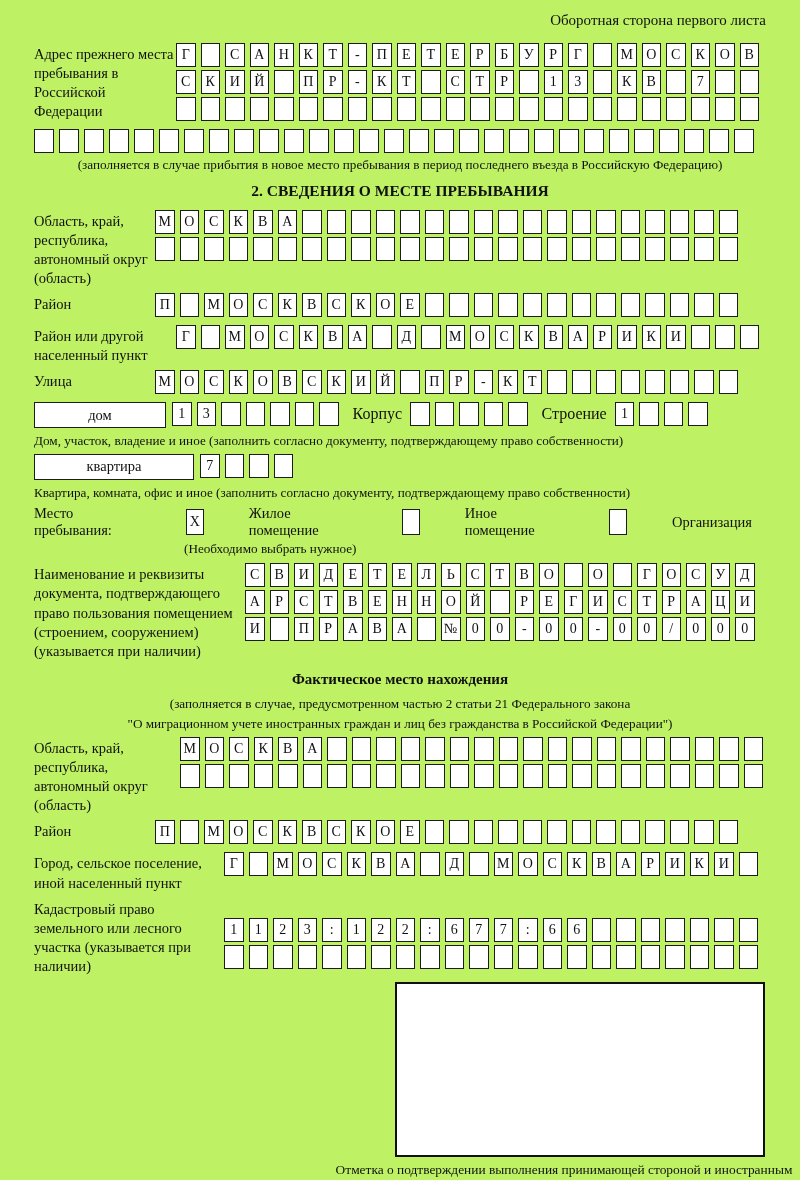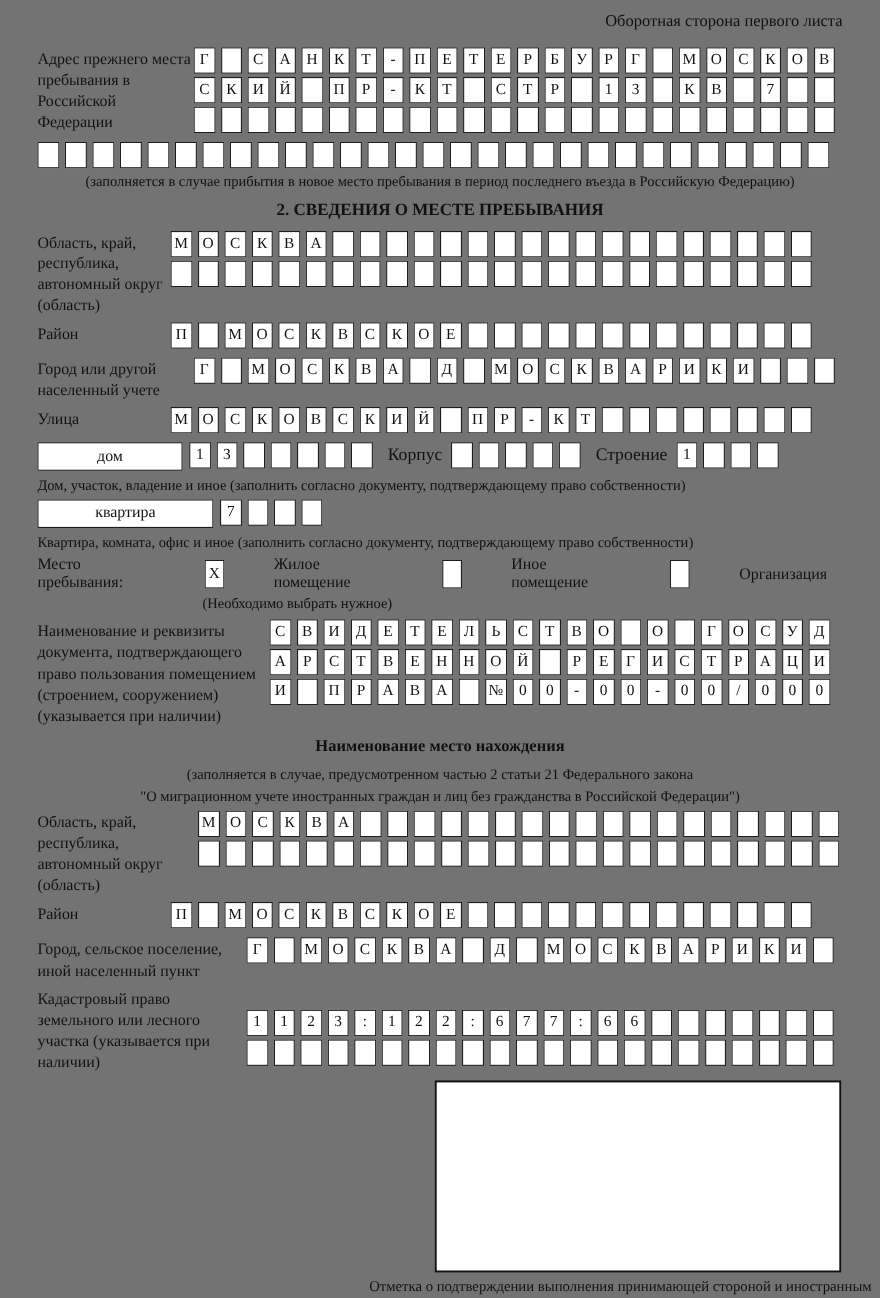--- a/index.html
+++ b/index.html
@@ -1,20 +1,20 @@
 <!DOCTYPE html>
 <html><head>
 <meta charset="utf-8">
 <style>
   html,body{margin:0;padding:0;background:#ffffff;}
   .page{
     width:800px;height:1180px;box-sizing:border-box;
     padding:12px 34px 0 34px;overflow:hidden;
     font-family:"Liberation Serif","DejaVu Serif",serif;
-    color:#111;background:#737373;position:relative;
+    color:#111;background:#bef264;position:relative;
   }
   .header-note{text-align:right;font-size:15px;margin-bottom:14px;}
   .frow{display:flex;align-items:flex-start;margin-bottom:5px;}
   .lbl{font-size:14.5px;line-height:1.32;flex-shrink:0;padding-top:2px;}
   .w142{width:142px;}
   .w121{width:121px;}
   .w146{width:146px;}
   .w190{width:190px;}
   .w211{width:211px;}
   .rows{flex:1;}
@@ -259,21 +259,21 @@
         <span class="box"></span>
         <span class="box"></span>
         <span class="box"></span>
         <span class="box"></span>
         <span class="box"></span>
         <span class="box"></span>
       </div>
   </div>
 
   <div class="frow">
-    <div class="lbl w142">Город или другой населенный учете</div>
+    <div class="lbl w142">Район или другой населенный пункт</div>
     <div class="boxrow">
         <span class="box">Г</span>
         <span class="box"></span>
         <span class="box">М</span>
         <span class="box">О</span>
         <span class="box">С</span>
         <span class="box">К</span>
         <span class="box">В</span>
         <span class="box">А</span>
         <span class="box"></span>
@@ -444,21 +444,21 @@
           <span class="box">0</span>
           <span class="box">0</span>
           <span class="box">/</span>
           <span class="box">0</span>
           <span class="box">0</span>
           <span class="box">0</span>
         </div>
     </div>
   </div>
 
-  <div class="sub-title">Наименование место нахождения</div>
+  <div class="sub-title">Фактическое место нахождения</div>
   <div class="caption center">(заполняется в случае, предусмотренном частью 2 статьи 21 Федерального закона</div>
   <div class="caption center">"О миграционном учете иностранных граждан и лиц без гражданства в Российской Федерации")</div>
 
   <div class="frow">
     <div class="lbl w146">Область, край, республика, автономный округ (область)</div>
     <div class="rows">
       <div class="boxrow">
           <span class="box">М</span>
           <span class="box">О</span>
           <span class="box">С</span>

